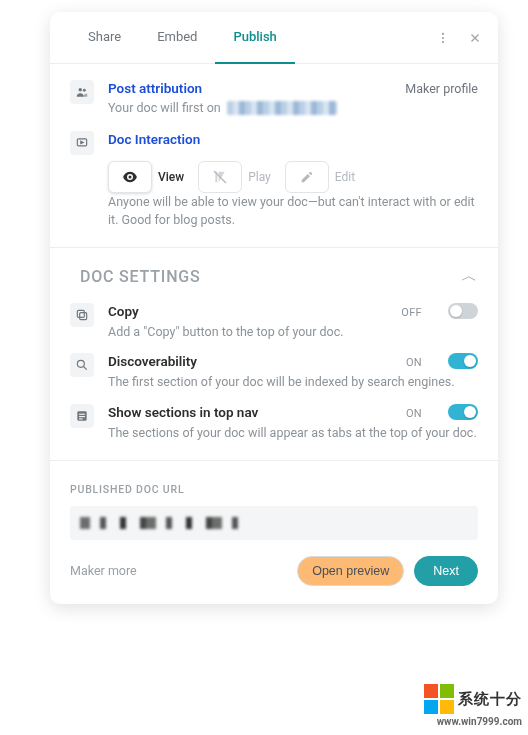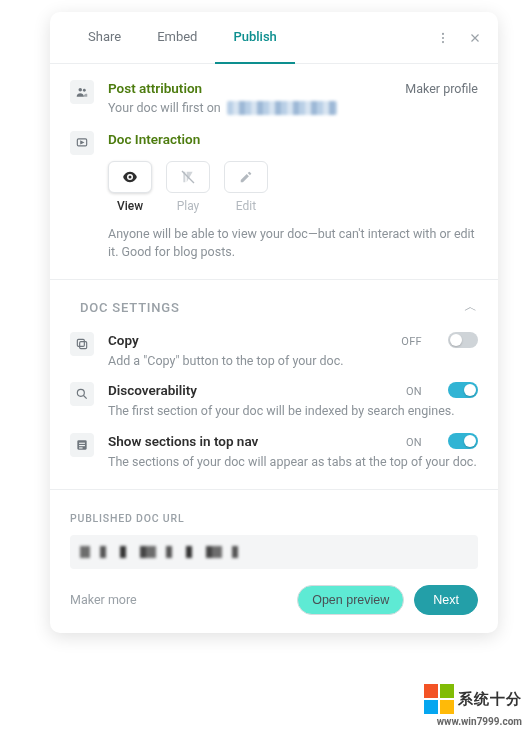--- a/index.html
+++ b/index.html
@@ -72,21 +72,21 @@
   }
   .section-body { flex: 1; }
   .section-head {
     display: flex;
     align-items: center;
     justify-content: space-between;
   }
   .section-title {
     font-size: 13.5px;
     font-weight: 600;
-    color: #4d7c0f;
+    color: #1d4ed8;
   }
   .maker-link {
     font-size: 12.5px;
     color: #6f767d;
   }
   .section-desc {
     font-size: 12.5px;
     color: #8c9399;
     margin-top: 4px;
     line-height: 1.45;
@@ -104,42 +104,42 @@
     width: 110px; height: 14px;
     background: repeating-linear-gradient(90deg,#b9cfe6 0 6px,#d7e4f1 6px 12px,#9db8d6 12px 18px);
     filter: blur(1.5px);
     border-radius: 2px;
   }
   .mode-row {
     display: flex;
     gap: 14px;
     margin-top: 14px;
   }
-  .mode-btn-wrap { display:flex; flex-direction:column; align-items:center; gap:6px;}
+  .mode-btn-wrap { display:flex; flex-direction:row; align-items:center; gap:6px;}
   .mode-btn {
     width: 44px; height: 32px;
     border: 1px solid #e2e5e8;
     border-radius: 6px;
     display:flex; align-items:center; justify-content:center;
     color: #b3b9bf;
     background:#fff;
   }
   .mode-btn.active {
     box-shadow: 0 1px 3px rgba(0,0,0,0.15);
     color: #2e2e2e;
   }
   .mode-label { font-size: 12px; color: #b3b9bf; }
   .mode-label.active { color: #2e2e2e; font-weight:500;}
   .divider { height:1px; background:#eceef0; margin: 18px 0 0 0;}
   .settings-header {
     display:flex; align-items:center; justify-content:space-between;
     padding: 18px 20px 4px 20px;
   }
   .settings-header span {
-    font-size: 13px;
+    font-size: 16px;
     letter-spacing: 0.8px;
     color: #9aa1a7;
     font-weight: 500;
     padding-left: 10px;
   }
   .chev { color:#b3b9bf; font-size:11px;}
   .setting-row {
     display:flex; gap:14px;
     padding: 12px 20px 0 20px;
   }
@@ -181,21 +181,21 @@
   .footer {
     display:flex; align-items:center;
     padding: 16px 20px 4px 20px;
     gap: 10px;
   }
   .learn {
     font-size:12.5px; color:#9aa1a7; cursor:pointer;
   }
   .btn {
     font-size:12.5px; padding: 7px 14px; border-radius:16px; cursor:pointer;
-    border:1px solid #d7dbde; background:#5eead4; color:#4a4f54;
+    border:1px solid #d7dbde; background:#fdba74; color:#4a4f54;
   }
   .btn.primary {
     background:#239fa8; color:#fff; border-color:#239fa8;
     padding: 7px 18px;
   }
   .footer .spacer { flex:1; }
 
   
   .wm {
     position:absolute; right:6px; bottom:8px;
@@ -288,21 +288,21 @@
         </div>
         <div class="mode-btn-wrap">
           <div class="mode-btn">
             <svg width="14" height="14" viewBox="0 0 24 24" fill="currentColor">
                 <path d="M3 17.25V21h3.75L17 10.75l-3.75-3.75L3 17.25zM20.7 7.04a1 1 0 000-1.41l-2.34-2.34a1 1 0 00-1.41 0L15 5.25 18.75 9l1.95-1.96z"></path>
               </svg>
           </div>
           <div class="mode-label">Edit</div>
         </div>
       </div>
-      <div class="section-desc" style="margin-top:12px;">Anyone will be able to view your doc—but can't interact with or edit it. Good for blog posts.</div>
+      <div class="section-desc" style="margin-top:0;">Anyone will be able to view your doc—but can't interact with or edit it. Good for blog posts.</div>
     </div>
   </div>
 
   <div class="divider"></div>
 
   <div class="settings-header">
     <span>DOC SETTINGS</span>
     <span class="chev">︿</span>
   </div>
 

